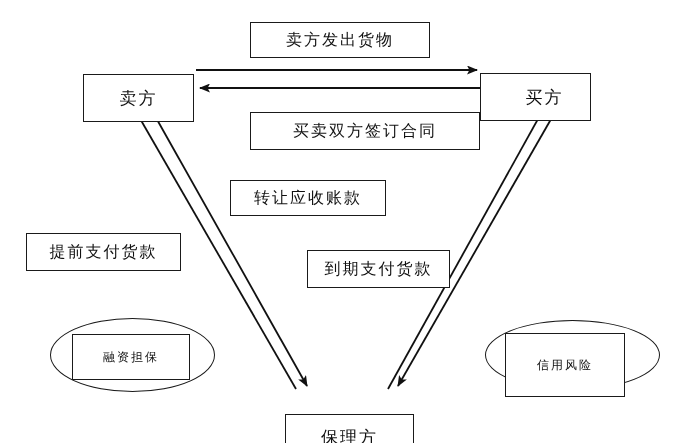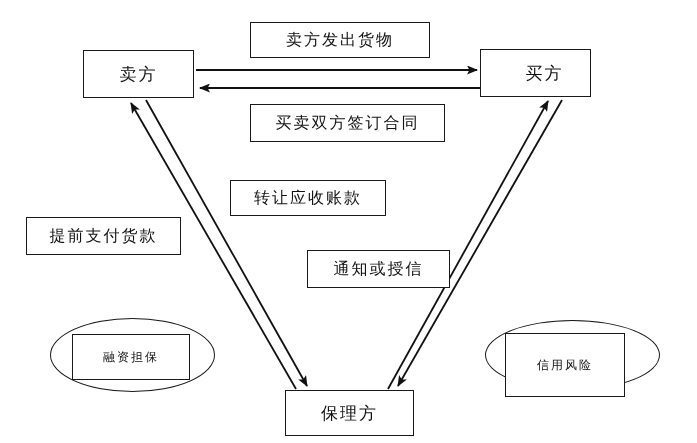--- a/index.html
+++ b/index.html
@@ -46,20 +46,21 @@
   .ellipse {
     position: absolute;
     box-sizing: border-box;
     border: 1.3px solid #1a1a1a;
     border-radius: 50%;
     background: #ffffff;
     z-index: 2;
   }
   .actor-text {
     font-size: 17px;
+    margin-top: 24px;
   }
   .flow-text {
     font-size: 16px;
   }
   .badge-text {
     font-size: 12px;
   }
   svg.edges {
     position: absolute;
     left: 0;
@@ -104,34 +105,34 @@
   </div>
 
   <div class="node actor-text" style="left:285px; top:390px; width:129px; height:46px;">
     <span>保理方</span>
   </div>
 
   <div class="label-box flow-text" style="left:250px; top:22px; width:180px; height:36px;">
     <span>卖方发出货物</span>
   </div>
 
-  <div class="label-box flow-text" style="left:250px; top:104px; width:195px; height:38px;">
+  <div class="label-box flow-text" style="left:250px; top:112px; width:230px; height:38px;">
     <span>买卖双方签订合同</span>
   </div>
 
   <div class="label-box flow-text" style="left:230px; top:180px; width:156px; height:36px;">
     <span>转让应收账款</span>
   </div>
 
-  <div class="label-box flow-text" style="left:26px; top:217px; width:155px; height:38px;">
+  <div class="label-box flow-text" style="left:26px; top:233px; width:155px; height:38px;">
     <span>提前支付货款</span>
   </div>
 
   <div class="label-box flow-text" style="left:307px; top:250px; width:143px; height:38px;">
-    <span>通知或授信</span>
+    <span>到期支付货款</span>
   </div>
 
 
   <div class="ellipse" style="left:50px; top:318px; width:165px; height:74px;"></div>
   <div class="label-box badge-text" style="left:72px; top:334px; width:118px; height:46px;">
     <span>融资担保</span>
   </div>
 
   <div class="ellipse" style="left:485px; top:320px; width:175px; height:70px;"></div>
   <div class="label-box badge-text" style="left:505px; top:333px; width:120px; height:64px;">

